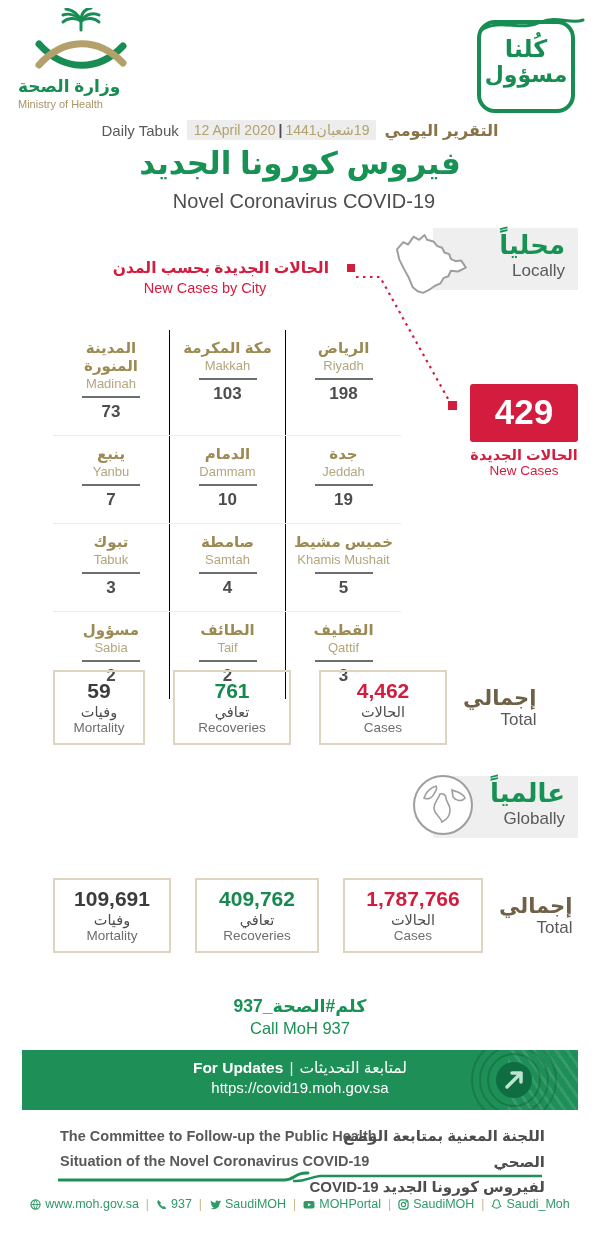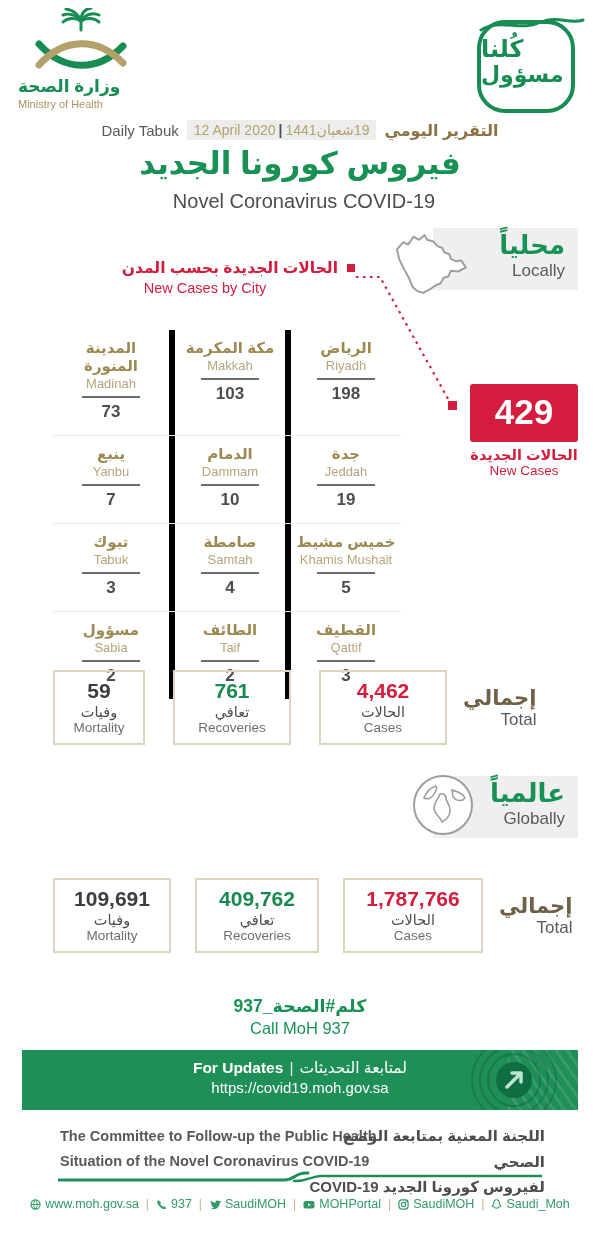--- a/index.html
+++ b/index.html
@@ -8,21 +8,21 @@
   .page { position:relative; width:600px; height:1242px; margin:0 auto; background:#fff;
           outline:1px solid #e3e3e3; overflow:hidden; }
 
   
   .logo-block { position:absolute; left:18px; top:8px; width:126px; text-align:left; }
   .logo-art { display:block; margin:0 auto; }
   .logo-ar { color:#178d53; font-weight:bold; font-size:17px; margin-top:2px; }
   .logo-en { color:#a89565; font-size:11px; margin-top:1px; }
 
   .badge { position:absolute; left:477px; top:20px; width:98px; height:93px;
-           border:4px solid #178d53; border-radius:28px; text-align:left; padding-top:12px; }
+           border:4px solid #178d53; border-radius:18px; text-align:center; padding-top:12px; }
   .badge .l1 { color:#178d53; font-weight:bold; font-size:24px; line-height:1.1; }
   .badge .l2 { color:#178d53; font-weight:bold; font-size:22px; line-height:1.2; }
   .badge-squiggle { position:absolute; top:-9px; left:-4px; }
 
   .date-line { position:absolute; top:120px; left:0; width:100%; display:flex;
                justify-content:center; align-items:center; gap:8px; }
   .dr-en { color:#58595b; font-size:15px; }
   .date-box { background:#ededee; padding:2px 7px; font-size:14px; color:#b2a26e;
               display:flex; align-items:center; gap:3px; }
   .date-box .pipe { color:#4d4d4f; font-weight:bold; }
@@ -36,38 +36,38 @@
   
   .sect-box { position:absolute; left:433px; width:145px; height:62px; background:#efeff0;
               text-align:right; padding:3px 13px 0 0; }
   .sect-ar { color:#189254; font-weight:bold; font-size:26px; line-height:1.15; }
   .sect-en { color:#58595b; font-size:17px; }
   .map-art { position:absolute; left:391px; top:224px; }
   .globe-art { position:absolute; left:410px; top:772px; }
 
   
   .ncc { position:absolute; left:55px; top:259px; width:300px; }
-  .ncc-ar { display:flex; justify-content:flex-end; align-items:center; gap:9px;
+  .ncc-ar { display:flex; justify-content:flex-end; align-items:center; gap:18px;
             color:#d31c3e; font-weight:bold; font-size:15.5px; }
   .ncc-bullet { width:8px; height:8px; background:#d31c3e; display:inline-block; }
   .ncc-en { color:#d31c3e; font-size:14.5px; text-align:center; margin-top:3px; }
   .connector { position:absolute; left:350px; top:268px; }
 
   .newcases-box { position:absolute; left:470px; top:384px; width:108px; height:58px;
                   background:#d31c3e; border-radius:3px; color:#fff; font-weight:bold;
                   font-size:35px; text-align:center; line-height:56px; }
   .newcases-lab { position:absolute; left:455px; top:447px; width:138px; text-align:center; }
   .newcases-lab .ar { color:#d31c3e; font-weight:bold; font-size:14.5px; }
   .newcases-lab .en { color:#d31c3e; font-size:13.5px; }
 
   
   .city-grid { position:absolute; left:53px; top:330px; width:348px; }
   .city-row { display:grid; grid-template-columns:repeat(3,1fr); direction:rtl; }
   .city-row + .city-row { border-top:1px solid #ececec; }
-  .city-cell { text-align:center; padding:9px 4px 13px 4px; border-left:6px solid #000000; }
+  .city-cell { text-align:center; padding:9px 4px 13px 4px; border-left:1px solid #000000; }
   .city-cell:last-child { border-left:none; }
   .city-ar { color:#9c8a52; font-weight:bold; font-size:15px; }
   .city-en { color:#b3a67d; font-size:13px; margin-top:1px; }
   .city-rule { width:58px; height:2px; background:#6d6e71; margin:5px auto 4px auto; }
   .city-val { color:#4d4d4f; font-weight:bold; font-size:17px; }
 
   
   .totals { position:absolute; left:53px; display:flex; align-items:center; }
   .tot-box { border:2px solid #ddd5c0; text-align:center; padding:7px 6px 8px 6px; }
   .tot-val { font-weight:bold; font-size:21px; }

